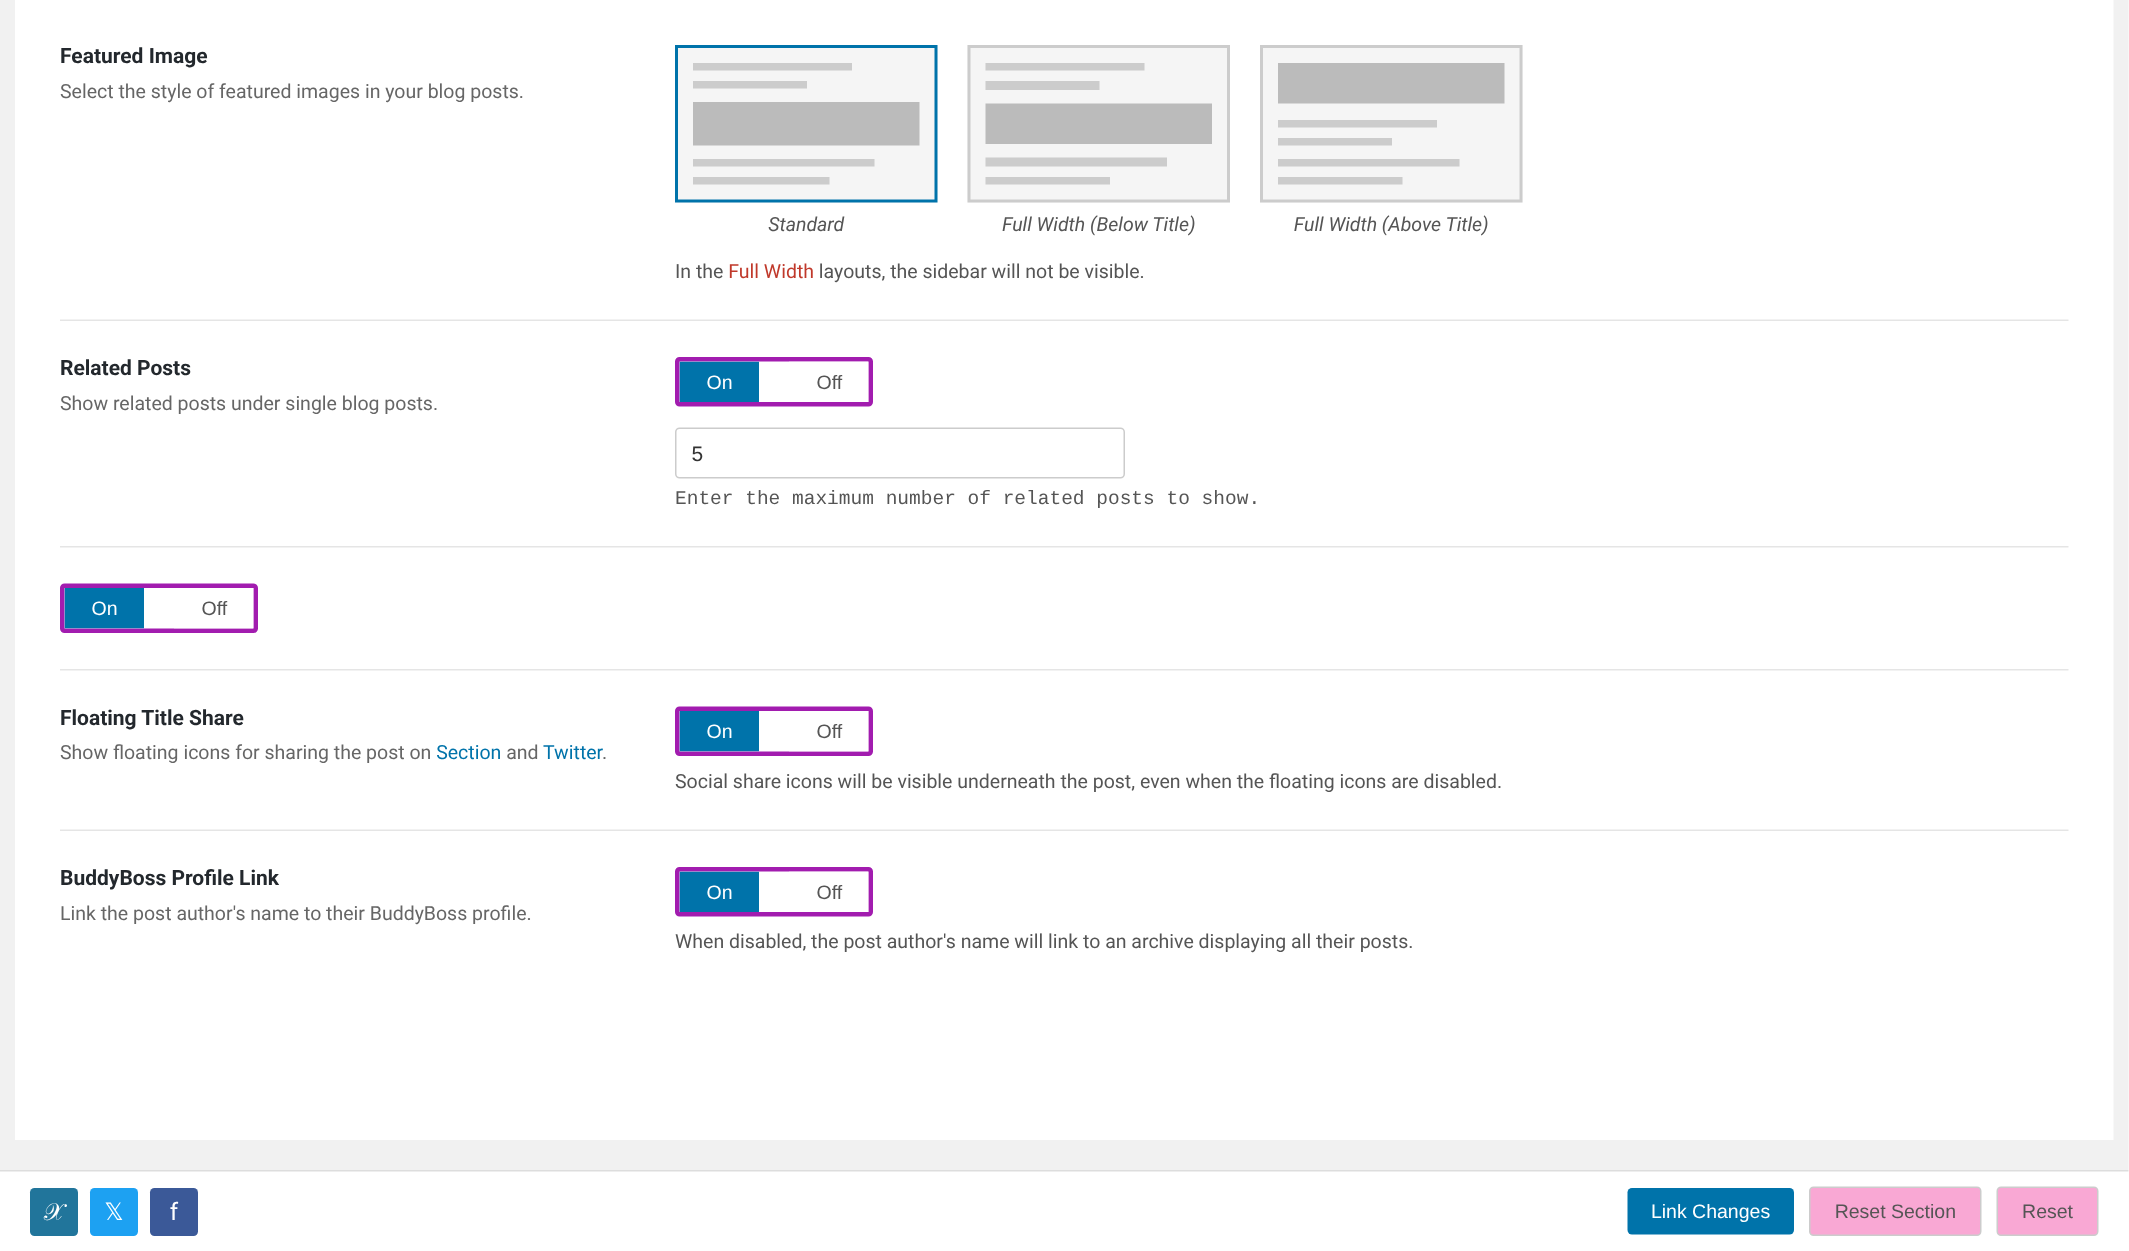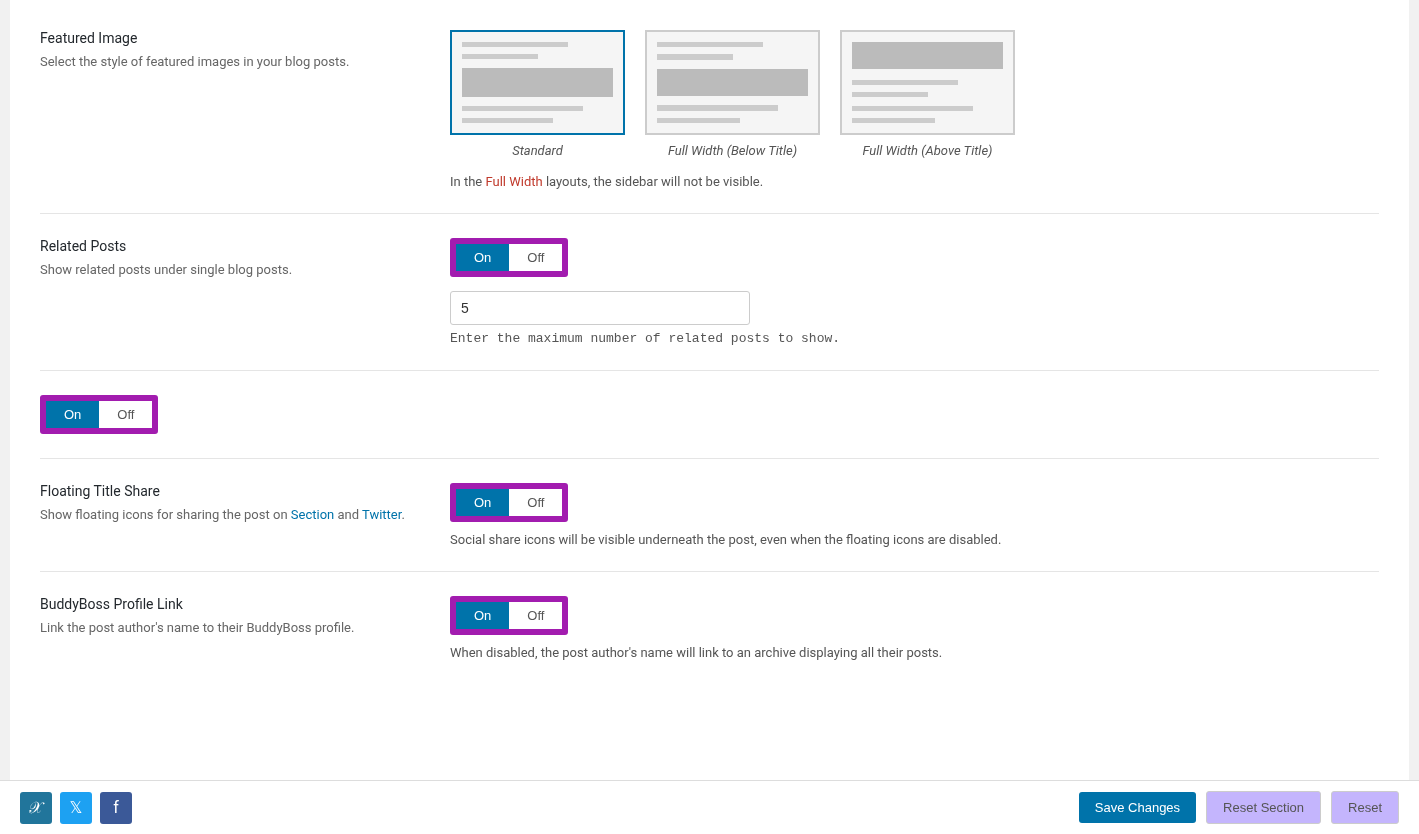--- a/index.html
+++ b/index.html
@@ -37,21 +37,21 @@
     }
     .settings-row:first-child {
       padding-top: 10px;
     }
     .settings-label-col {
       width: 380px;
       flex-shrink: 0;
     }
     .settings-label-col h3 {
       font-size: 14px;
-      font-weight: 400;
+      font-weight: 700;
       color: #23282d;
       margin-bottom: 6px;
     }
     .settings-label-col p {
       font-size: 13px;
       color: #666;
       line-height: 1.5;
     }
     .settings-label-col p a {
       color: #0073aa;
@@ -186,40 +186,41 @@
 
     .notice-text {
       margin-top: 16px;
       font-size: 13px;
       color: #555;
     }
 
     
     .toggle-group {
       display: flex;
-      border: 6px solid #a21caf;
+      border: 3px solid #a21caf;
       border-radius: 3px;
       overflow: hidden;
       width: fit-content;
     }
     .toggle-btn {
       padding: 6px 18px;
       font-size: 13px;
       cursor: pointer;
       border: none;
       background: #f5f5f5;
       color: #555;
     }
     .toggle-btn.active {
       background: #0073aa;
       color: #fff;
     }
     .toggle-btn:not(.active) {
       background: #fff;
       color: #555;
+      margin-left: 20px;
     }
 
     
     .number-input {
       margin-top: 14px;
     }
     .number-input input {
       width: 300px;
       padding: 8px 10px;
       border: 1px solid #ccc;
@@ -279,21 +280,21 @@
     .btn-save {
       background: #0073aa;
       color: #fff;
       border: none;
       padding: 8px 16px;
       border-radius: 3px;
       font-size: 13px;
       cursor: pointer;
     }
     .btn-reset {
-      background: #c4b5fd;
+      background: #f9a8d4;
       color: #555;
       border: 1px solid #ccc;
       padding: 8px 16px;
       border-radius: 3px;
       font-size: 13px;
       cursor: pointer;
     }
   </style>
 </head>
 <body>
@@ -408,18 +409,18 @@
     </div>
 
   </div>
 
   <div class="bottom-bar">
     <div class="social-icons">
       <div class="social-icon icon-wordpress">𝒳</div>
       <div class="social-icon icon-twitter">𝕏</div>
       <div class="social-icon icon-facebook">f</div>
     </div>
-    <button class="btn-save">Save Changes</button>
+    <button class="btn-save">Link Changes</button>
     <button class="btn-reset">Reset Section</button>
     <button class="btn-reset">Reset</button>
   </div>
 
 </div>
 
 </body></html>

